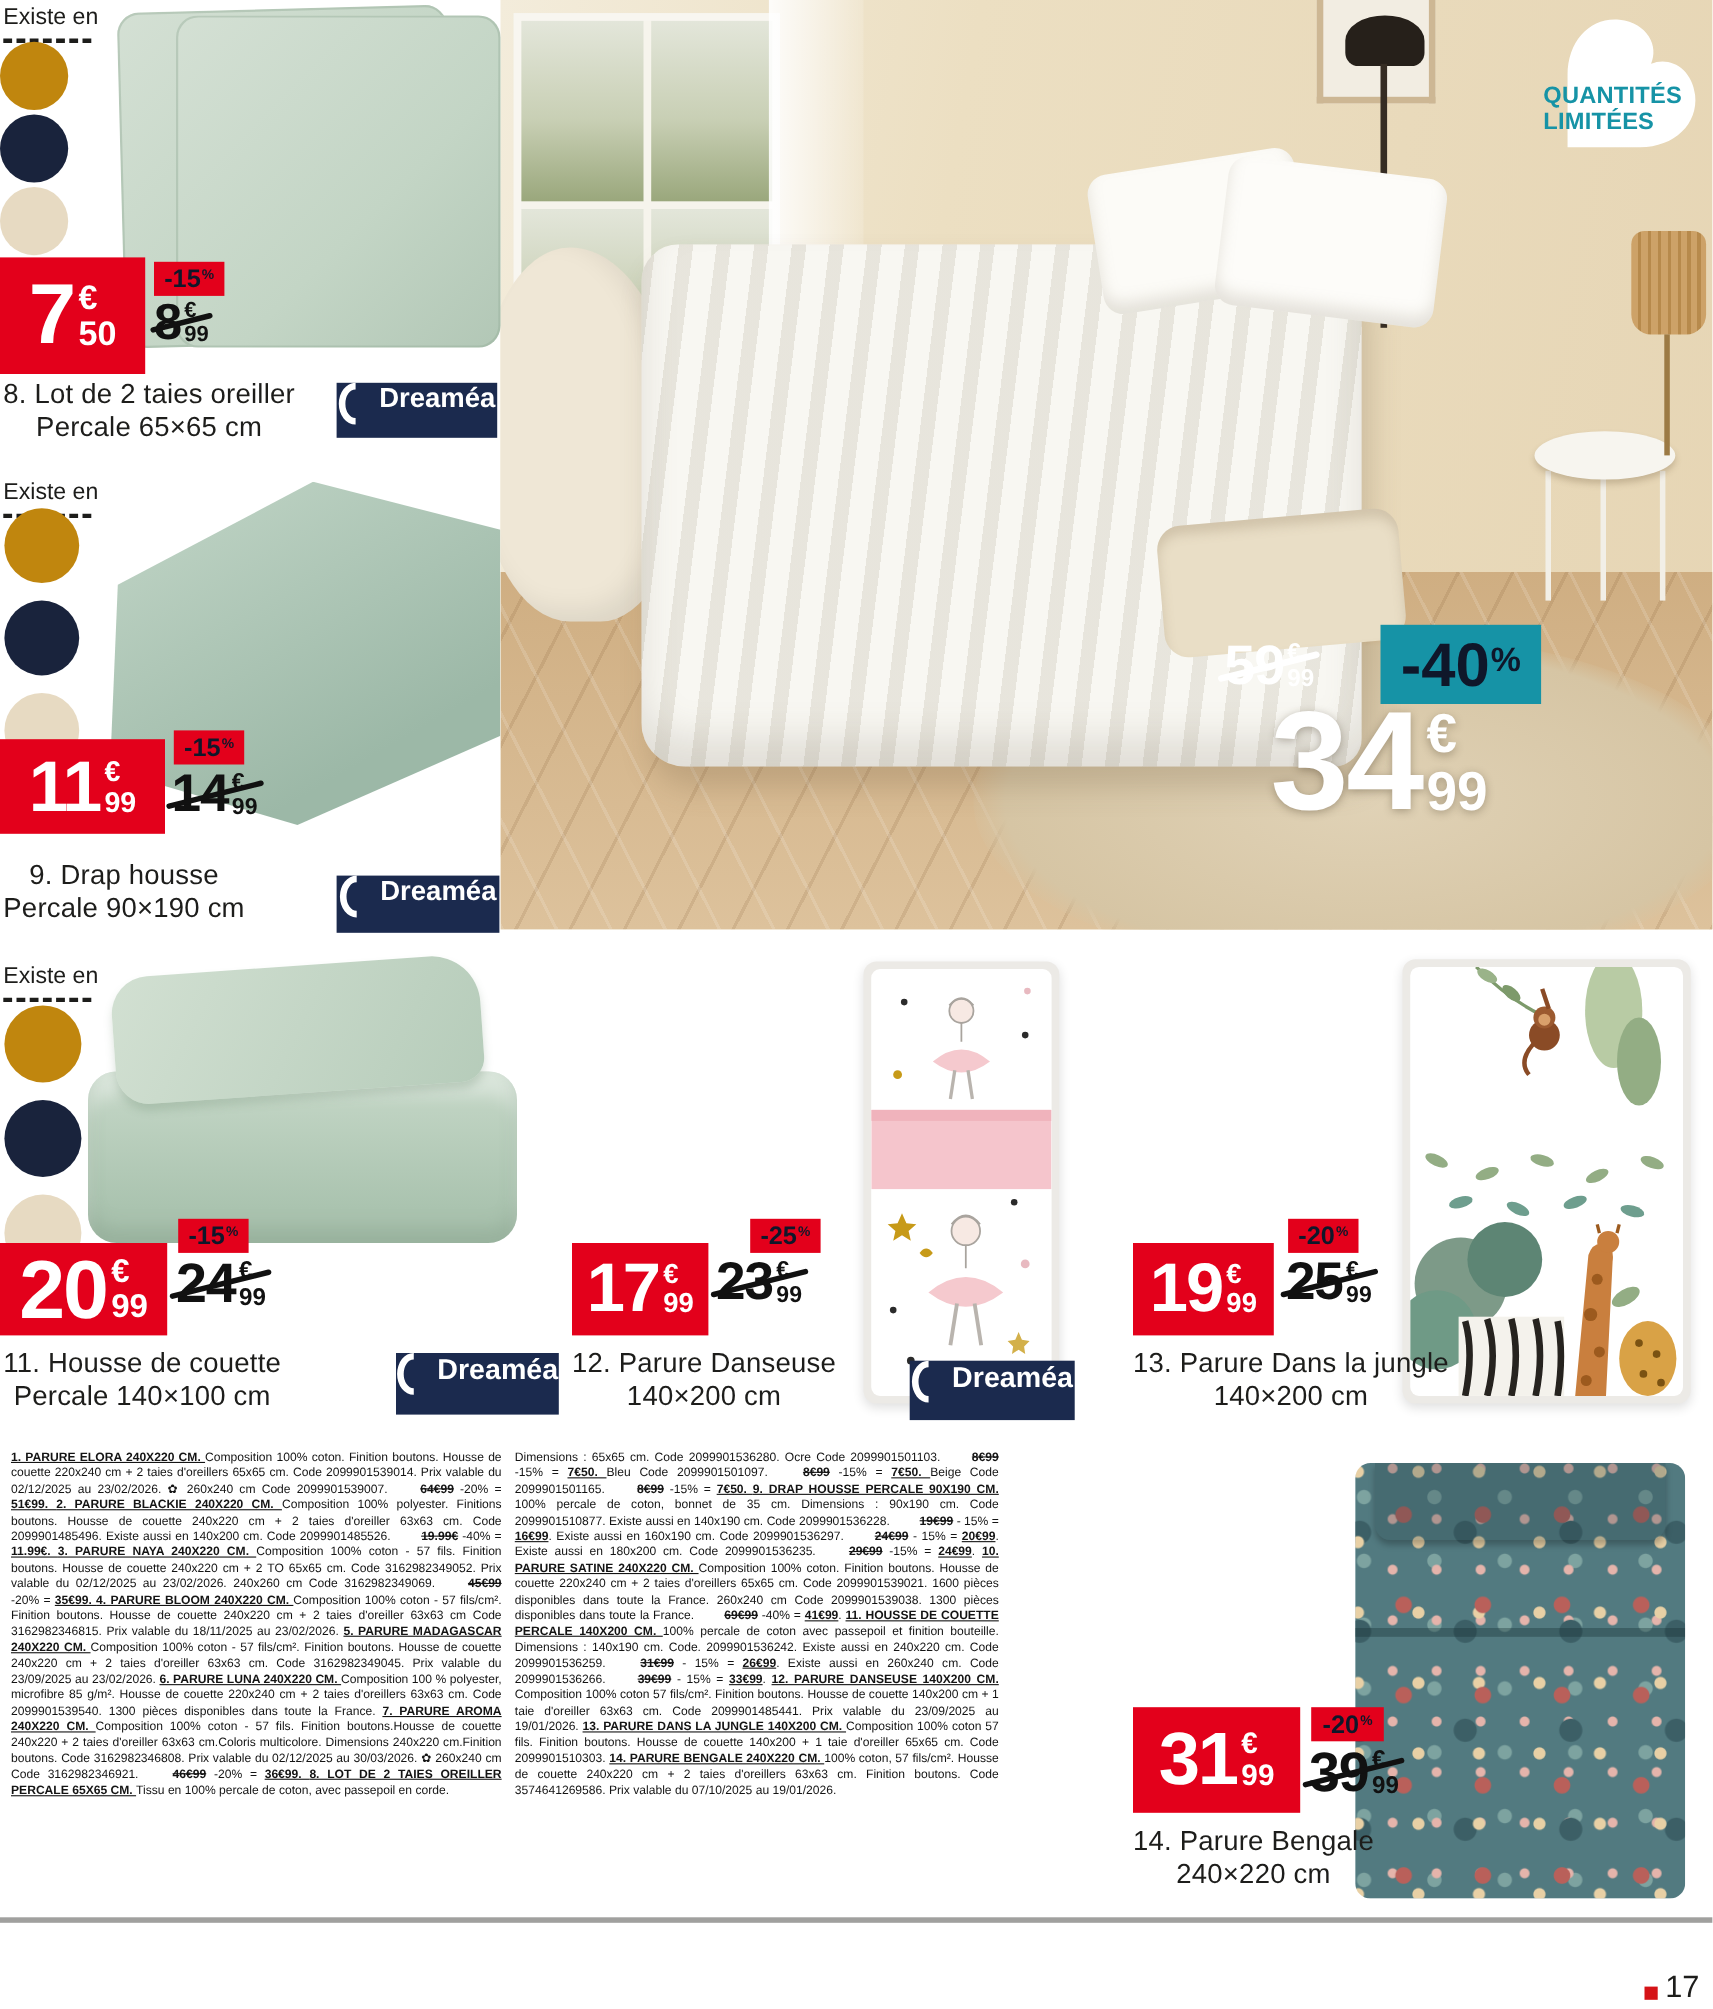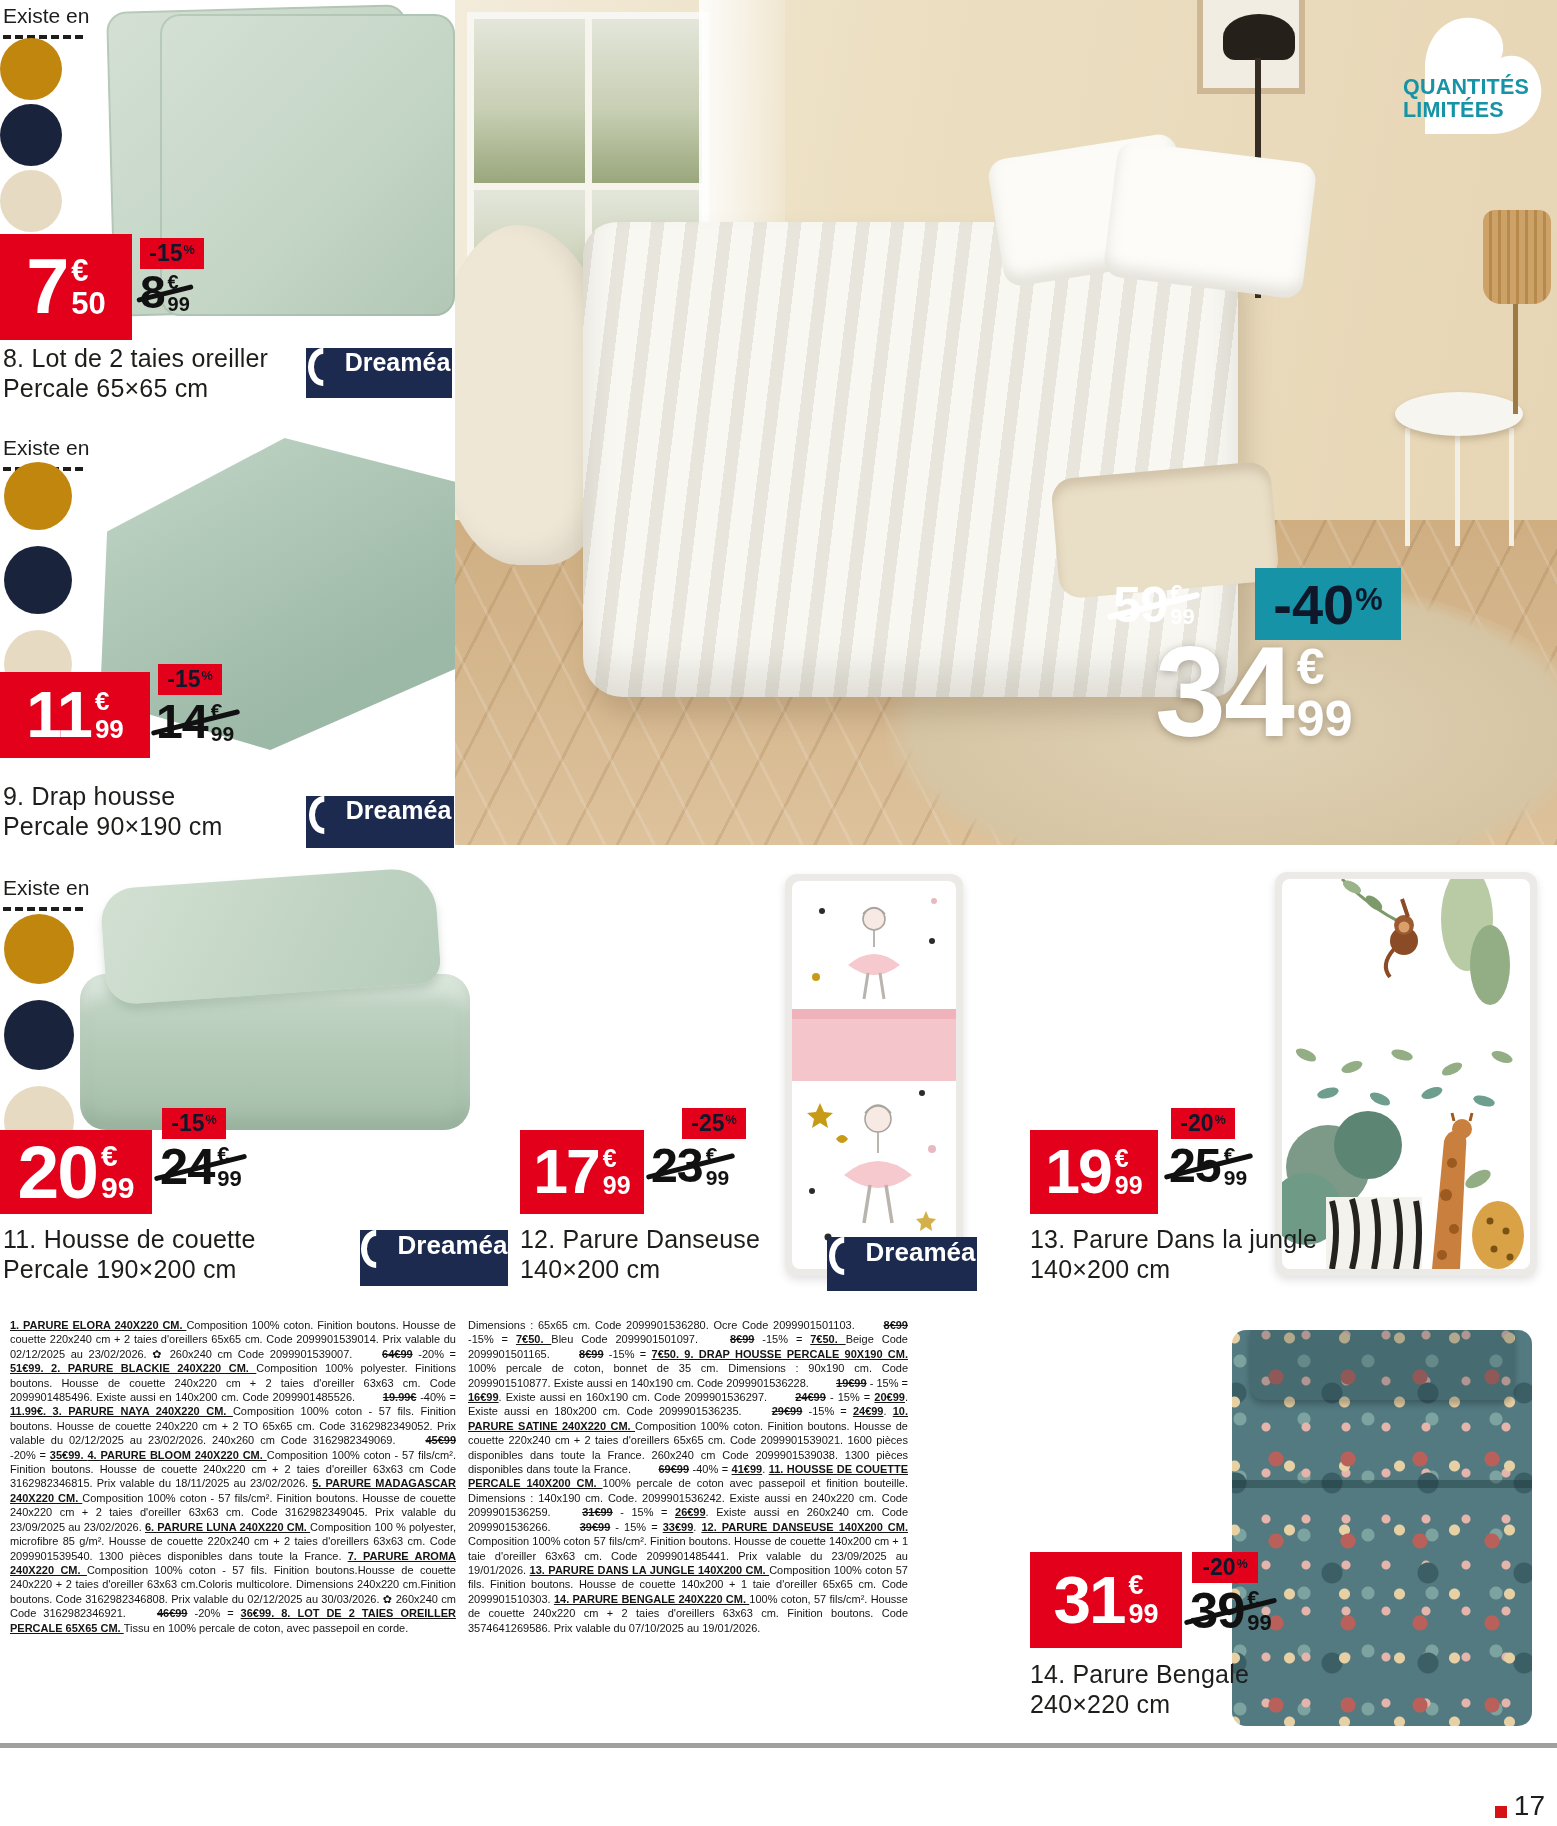--- a/index.html
+++ b/index.html
@@ -30,21 +30,21 @@
   .s-int{font-size:2.3em;line-height:.9;letter-spacing:-1px;}
   .s-frac{display:flex;flex-direction:column;align-items:flex-start;margin-left:3px;
           font-size:1em;line-height:1;gap:2px;}
   .struck::after{content:"";position:absolute;left:-8%;top:46%;width:116%;height:5px;
                  background:#111;border-radius:3px;transform:rotate(-14deg);}
   .struck.white{color:#fff;}
   .struck.white::after{background:#fff;height:6px;}
 
   
   .ptitle{position:absolute;font-size:25px;line-height:1.18;color:#1d1d1b;letter-spacing:.2px;}
-  .ptitle span{display:block;}
+  .ptitle span{display:block;text-align:center;}
   .brandlogo{position:absolute;background:#1b2a4e;color:#fff;display:flex;gap:7px;
              justify-content:center;font-weight:bold;font-size:27px;}
   .crescent{display:inline-block;width:18px;height:26px;border:6px solid #fff;
             border-radius:50%;clip-path:inset(-2px 48% -2px -2px);}
 
   
   .fineprint{position:absolute;margin:0;font-size:11px;line-height:1.31;color:#141414;
              text-align:justify;}
   .fb{font-weight:bold;text-decoration:underline;}
   .fs{font-weight:bold;text-decoration:line-through;padding-left:24px;}
@@ -302,21 +302,21 @@
     </div>
     <div class="struck" style="left:160px;top:276px;font-size:22px;">
       <span class="s-int">24</span>
       <span class="s-frac">
           <span>€</span>
           <span>99</span>
         </span>
     </div>
     <div class="ptitle" style="left:3px;top:357px;">
       <span>11. Housse de couette</span>
-        <span>Percale 190×200 cm</span>
+        <span>Percale 140×100 cm</span>
     </div>
     <div class="brandlogo" style="left:360px;top:362px;width:148px;height:56px;font-size:26px;">
       <span class="crescent"></span>
       <span>Dreaméa</span>
     </div>
   </div>
 
   <div class="card" style="left:455px;top:868px;width:520px;height:432px;">
     <div class="kidbed" style="left:330px;top:6px;width:178px;height:402px;">
       <div class="panel">

